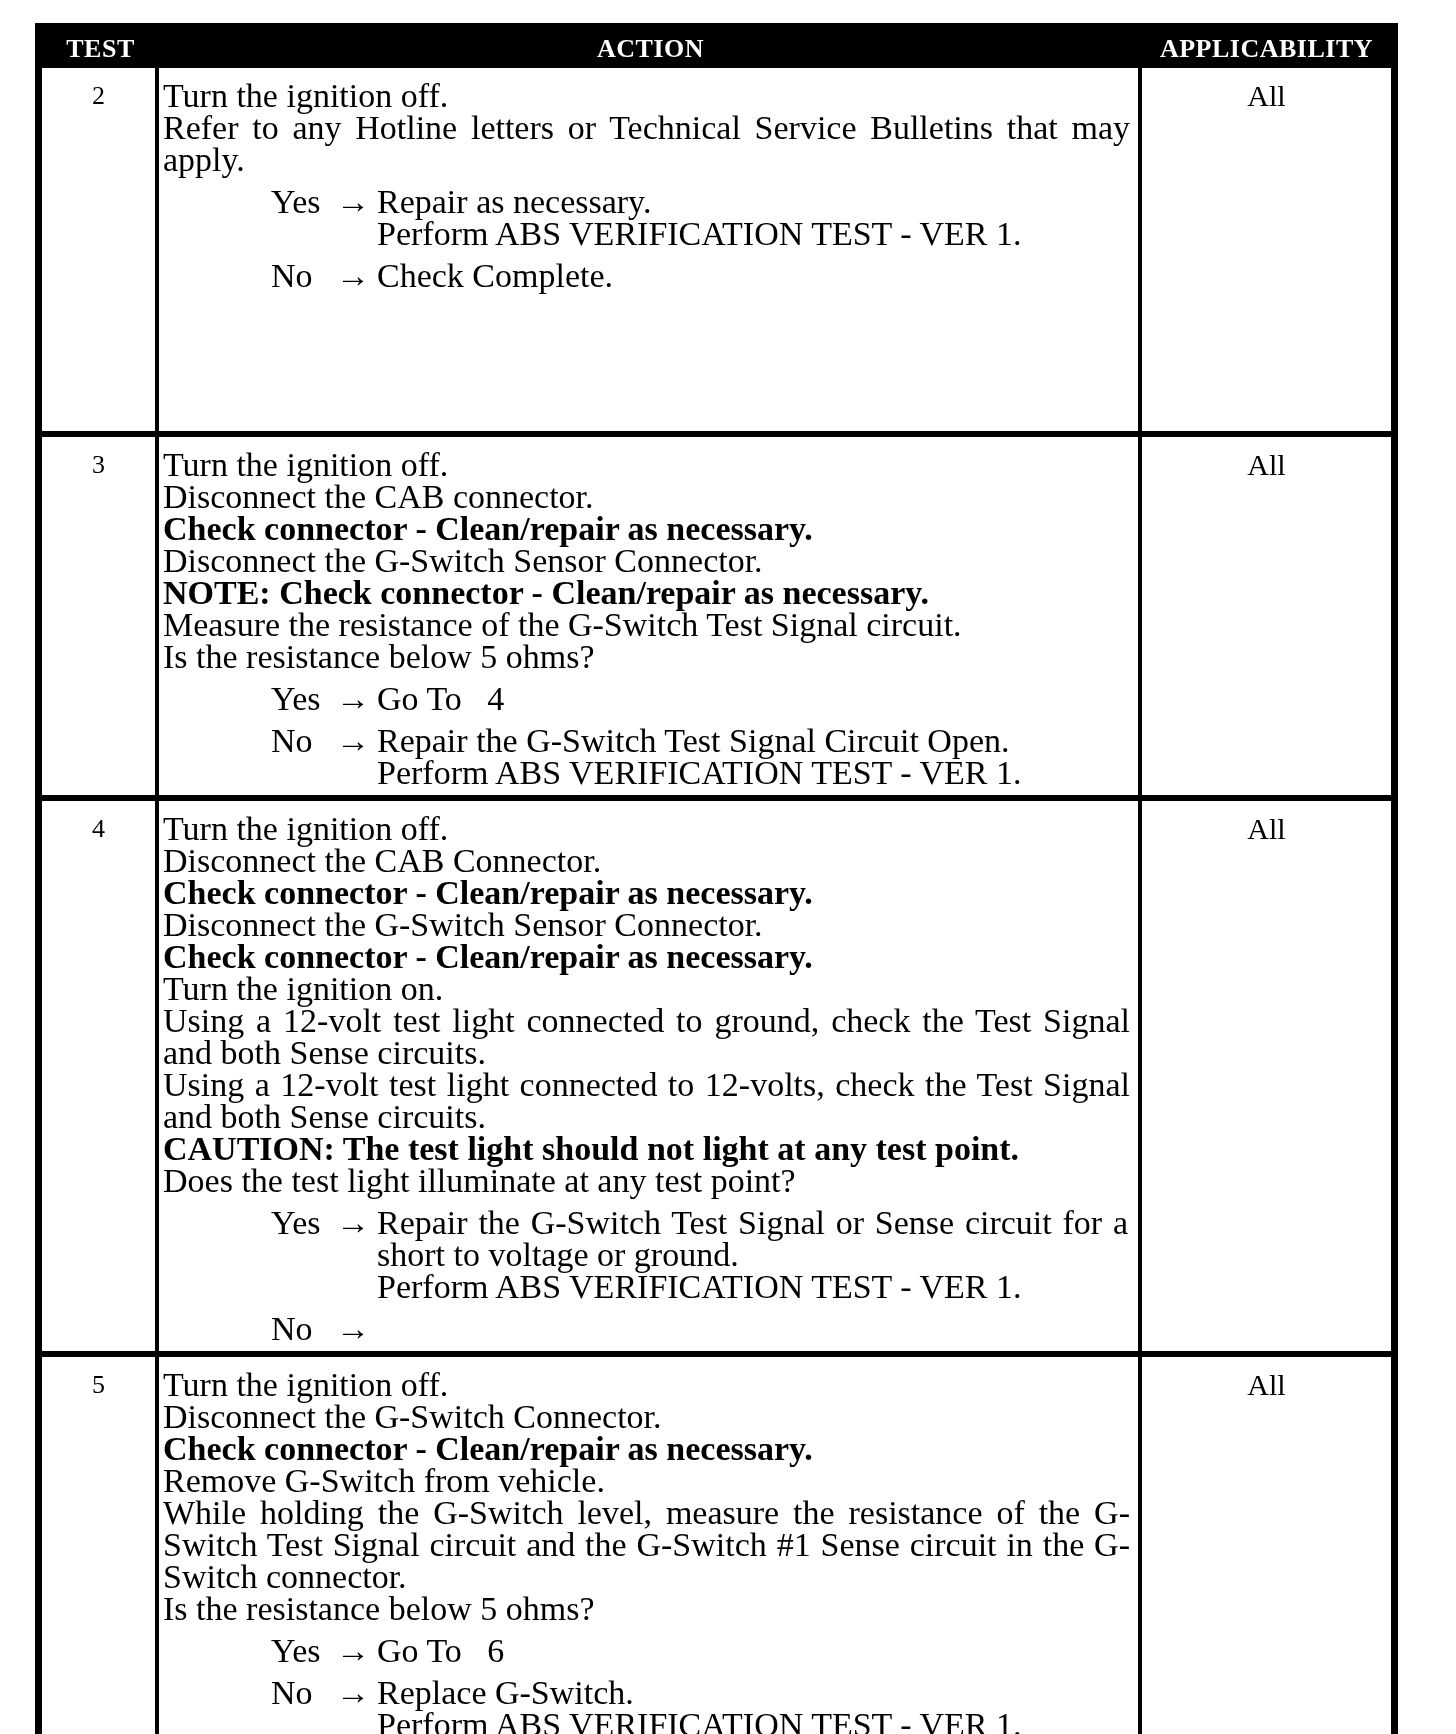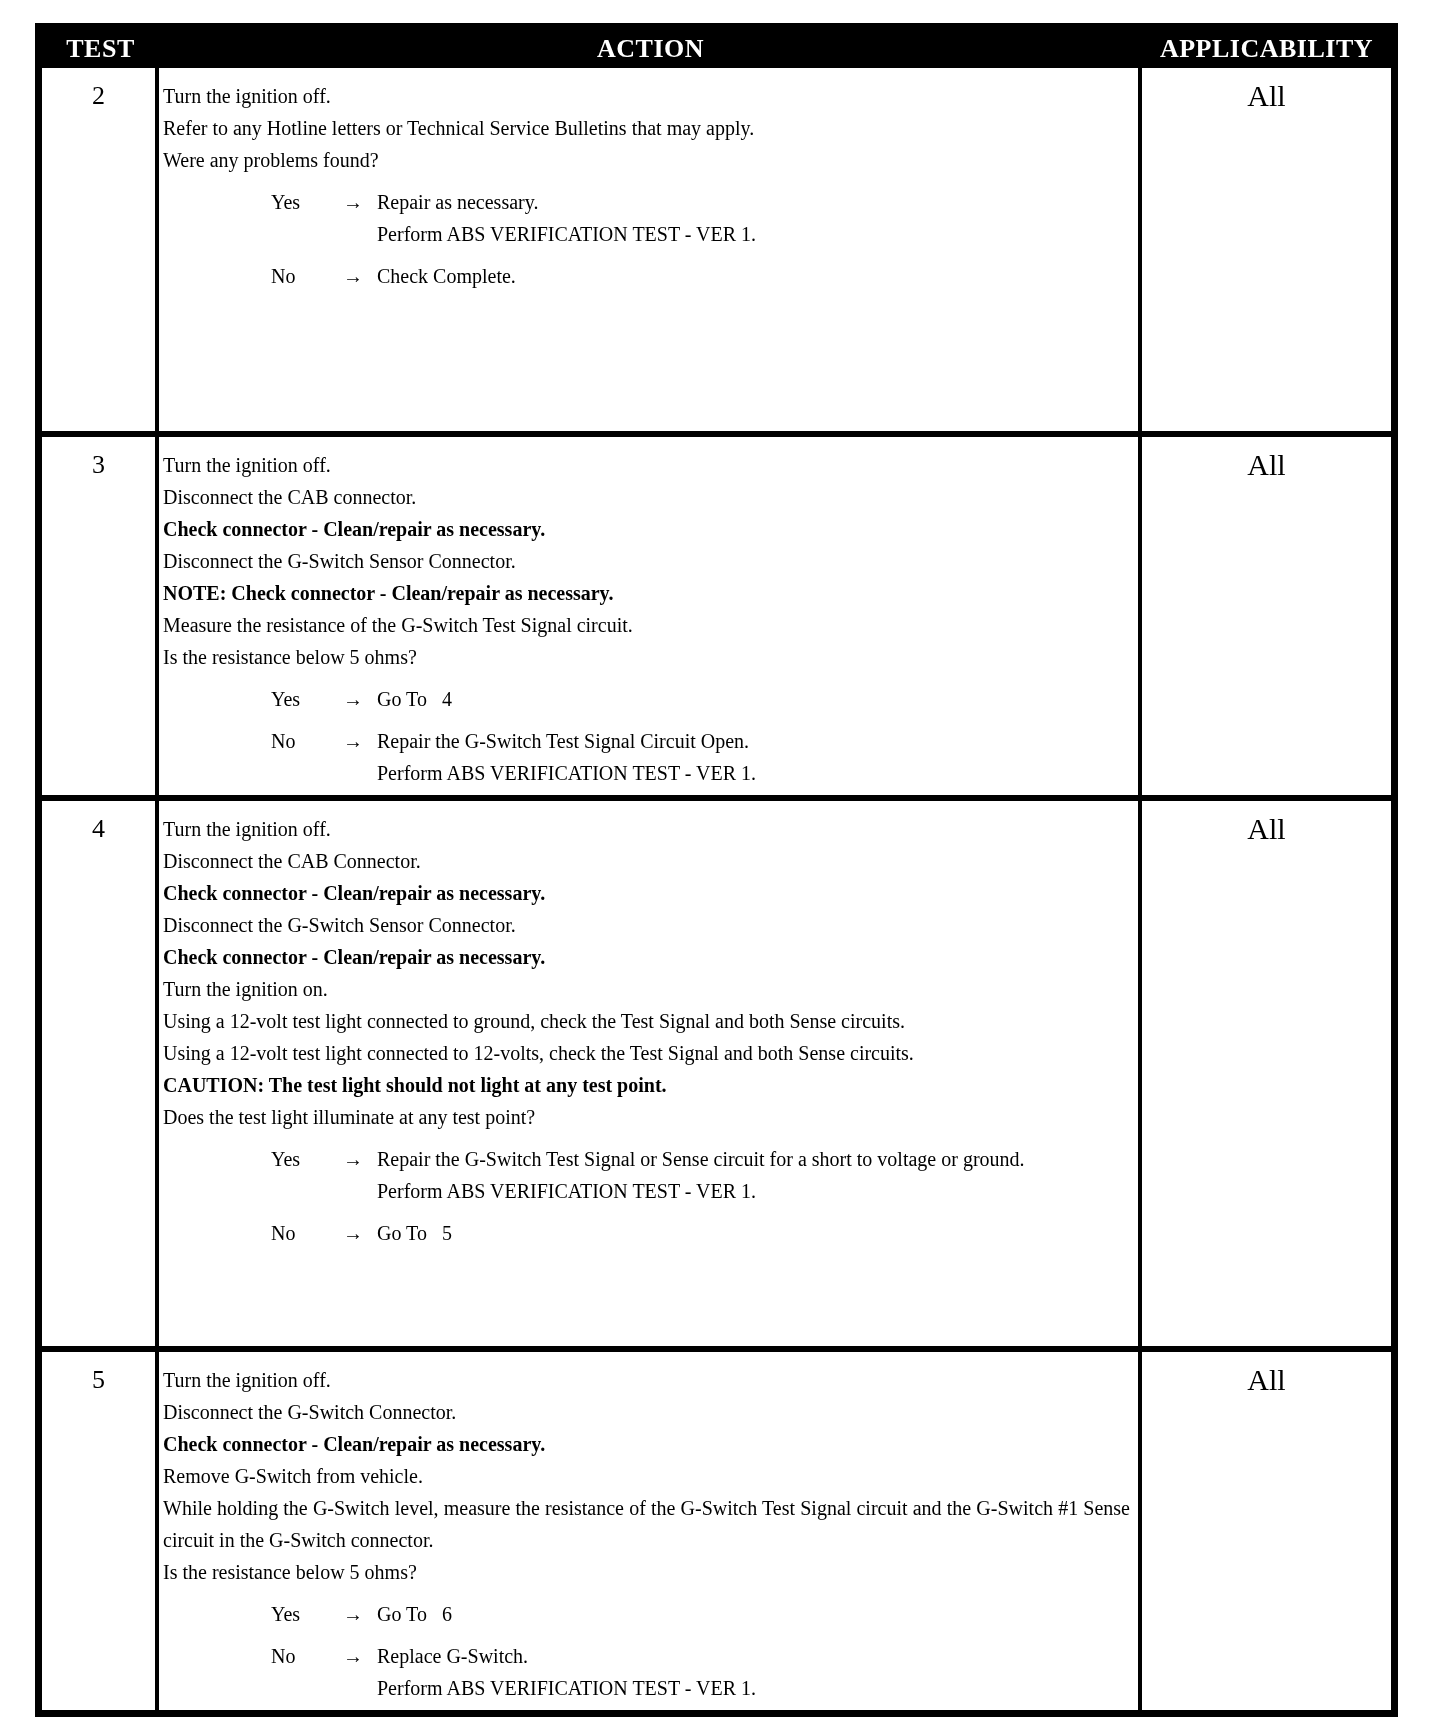--- a/index.html
+++ b/index.html
@@ -46,21 +46,21 @@
   .td-test {
     border-right: 4px solid #000000;
     text-align: center;
     padding-top: 12px;
     font-size: 26px;
     line-height: 32px;
   }
   .td-action {
     border-right: 4px solid #000000;
     padding: 12px 8px 6px 4px;
-    font-size: 20px;
+    font-size: 34px;
     line-height: 32px;
     text-align: justify;
   }
   .td-appl {
     text-align: center;
     padding-top: 12px;
     font-size: 30px;
     line-height: 32px;
   }
   .step { margin: 0; }
@@ -90,21 +90,20 @@
       <div class="th">TEST</div>
       <div class="th">ACTION</div>
       <div class="th">APPLICABILITY</div>
     </div>
 
     <div class="trow r2">
       <div class="td-test">2</div>
       <div class="td-action">
         <p class="step">Turn the ignition off.</p>
         <p class="step">Refer to any Hotline letters or Technical Service Bulletins that may apply.</p>
-        <p class="step">Were any problems found?</p>
         <div class="resp">
           <span class="resp-label">Yes</span>
           <span class="resp-arrow">→</span>
           <div class="resp-lines">
             <p>Repair as necessary.</p>
             <p>Perform ABS VERIFICATION TEST - VER 1.</p>
           </div>
         </div>
         <div class="resp">
           <span class="resp-label">No</span>
@@ -163,23 +162,20 @@
           <span class="resp-label">Yes</span>
           <span class="resp-arrow">→</span>
           <div class="resp-lines">
             <p>Repair the G-Switch Test Signal or Sense circuit for a short to voltage or ground.</p>
             <p>Perform ABS VERIFICATION TEST - VER 1.</p>
           </div>
         </div>
         <div class="resp">
           <span class="resp-label">No</span>
           <span class="resp-arrow">→</span>
-          <div class="resp-lines">
-            <p>Go To&nbsp;&nbsp;&nbsp;5</p>
-          </div>
         </div>
       </div>
       <div class="td-appl">All</div>
     </div>
 
     <div class="trow r5">
       <div class="td-test">5</div>
       <div class="td-action">
         <p class="step">Turn the ignition off.</p>
         <p class="step">Disconnect the G-Switch Connector.</p>

